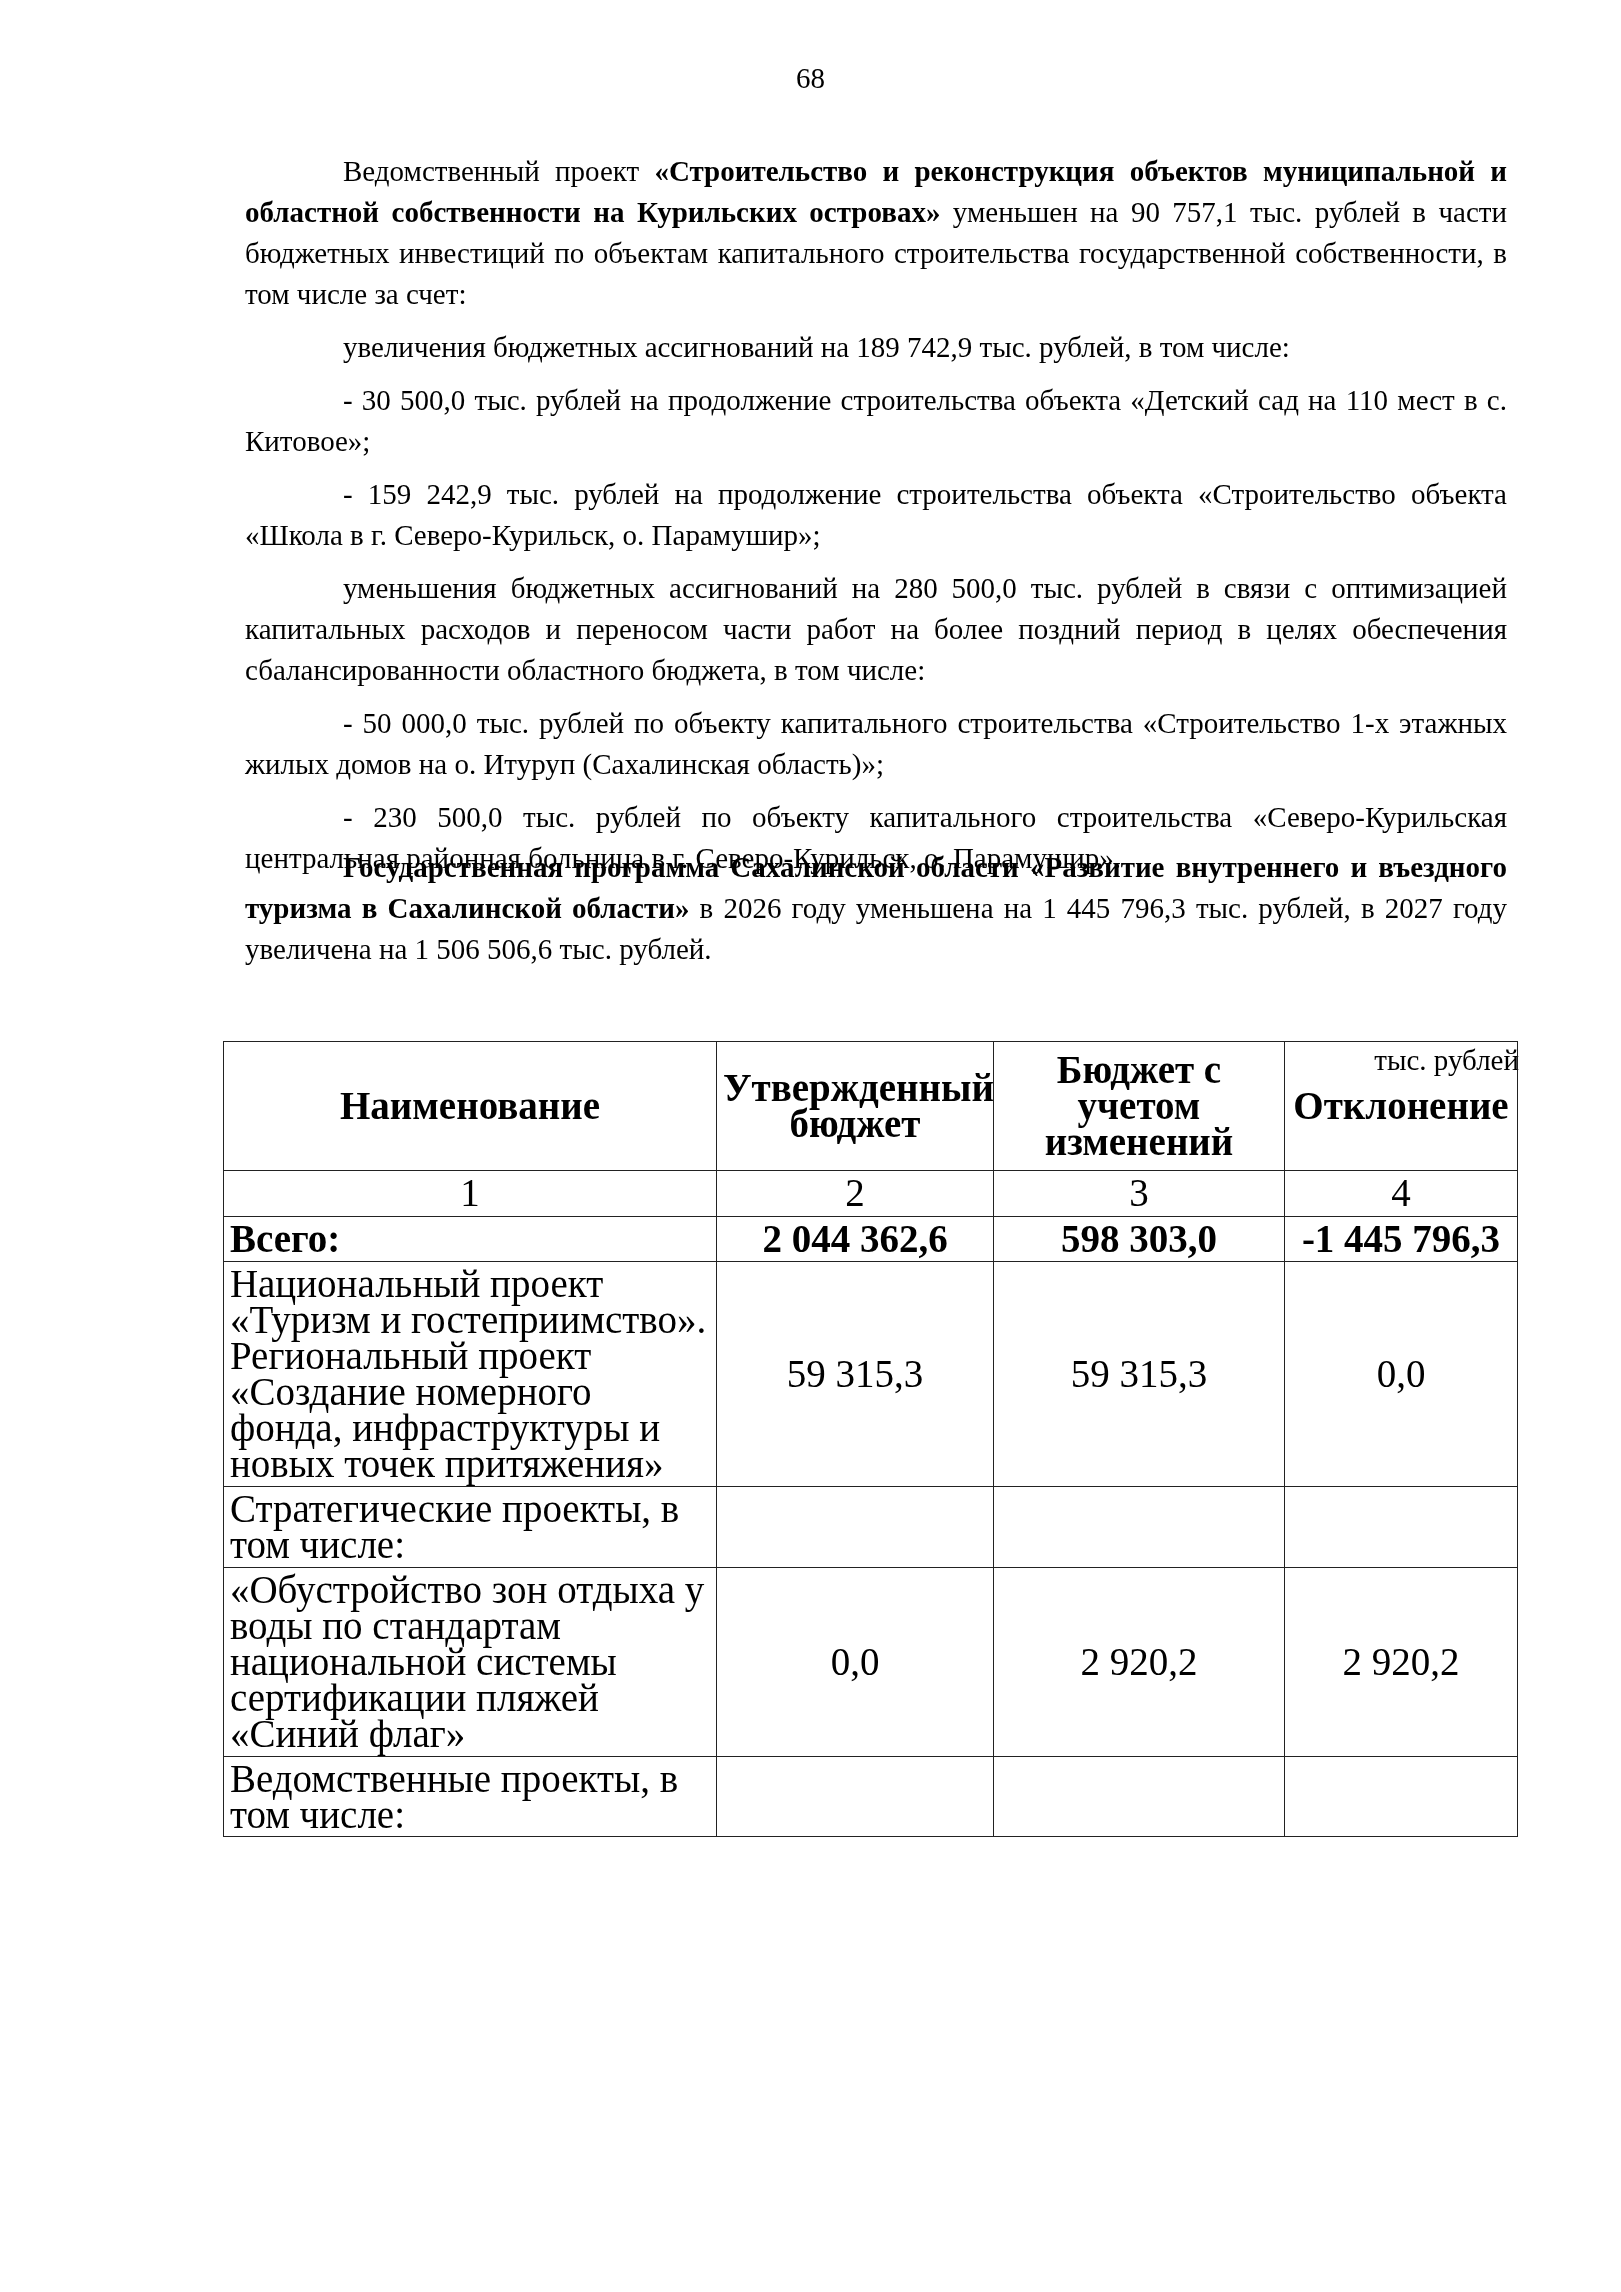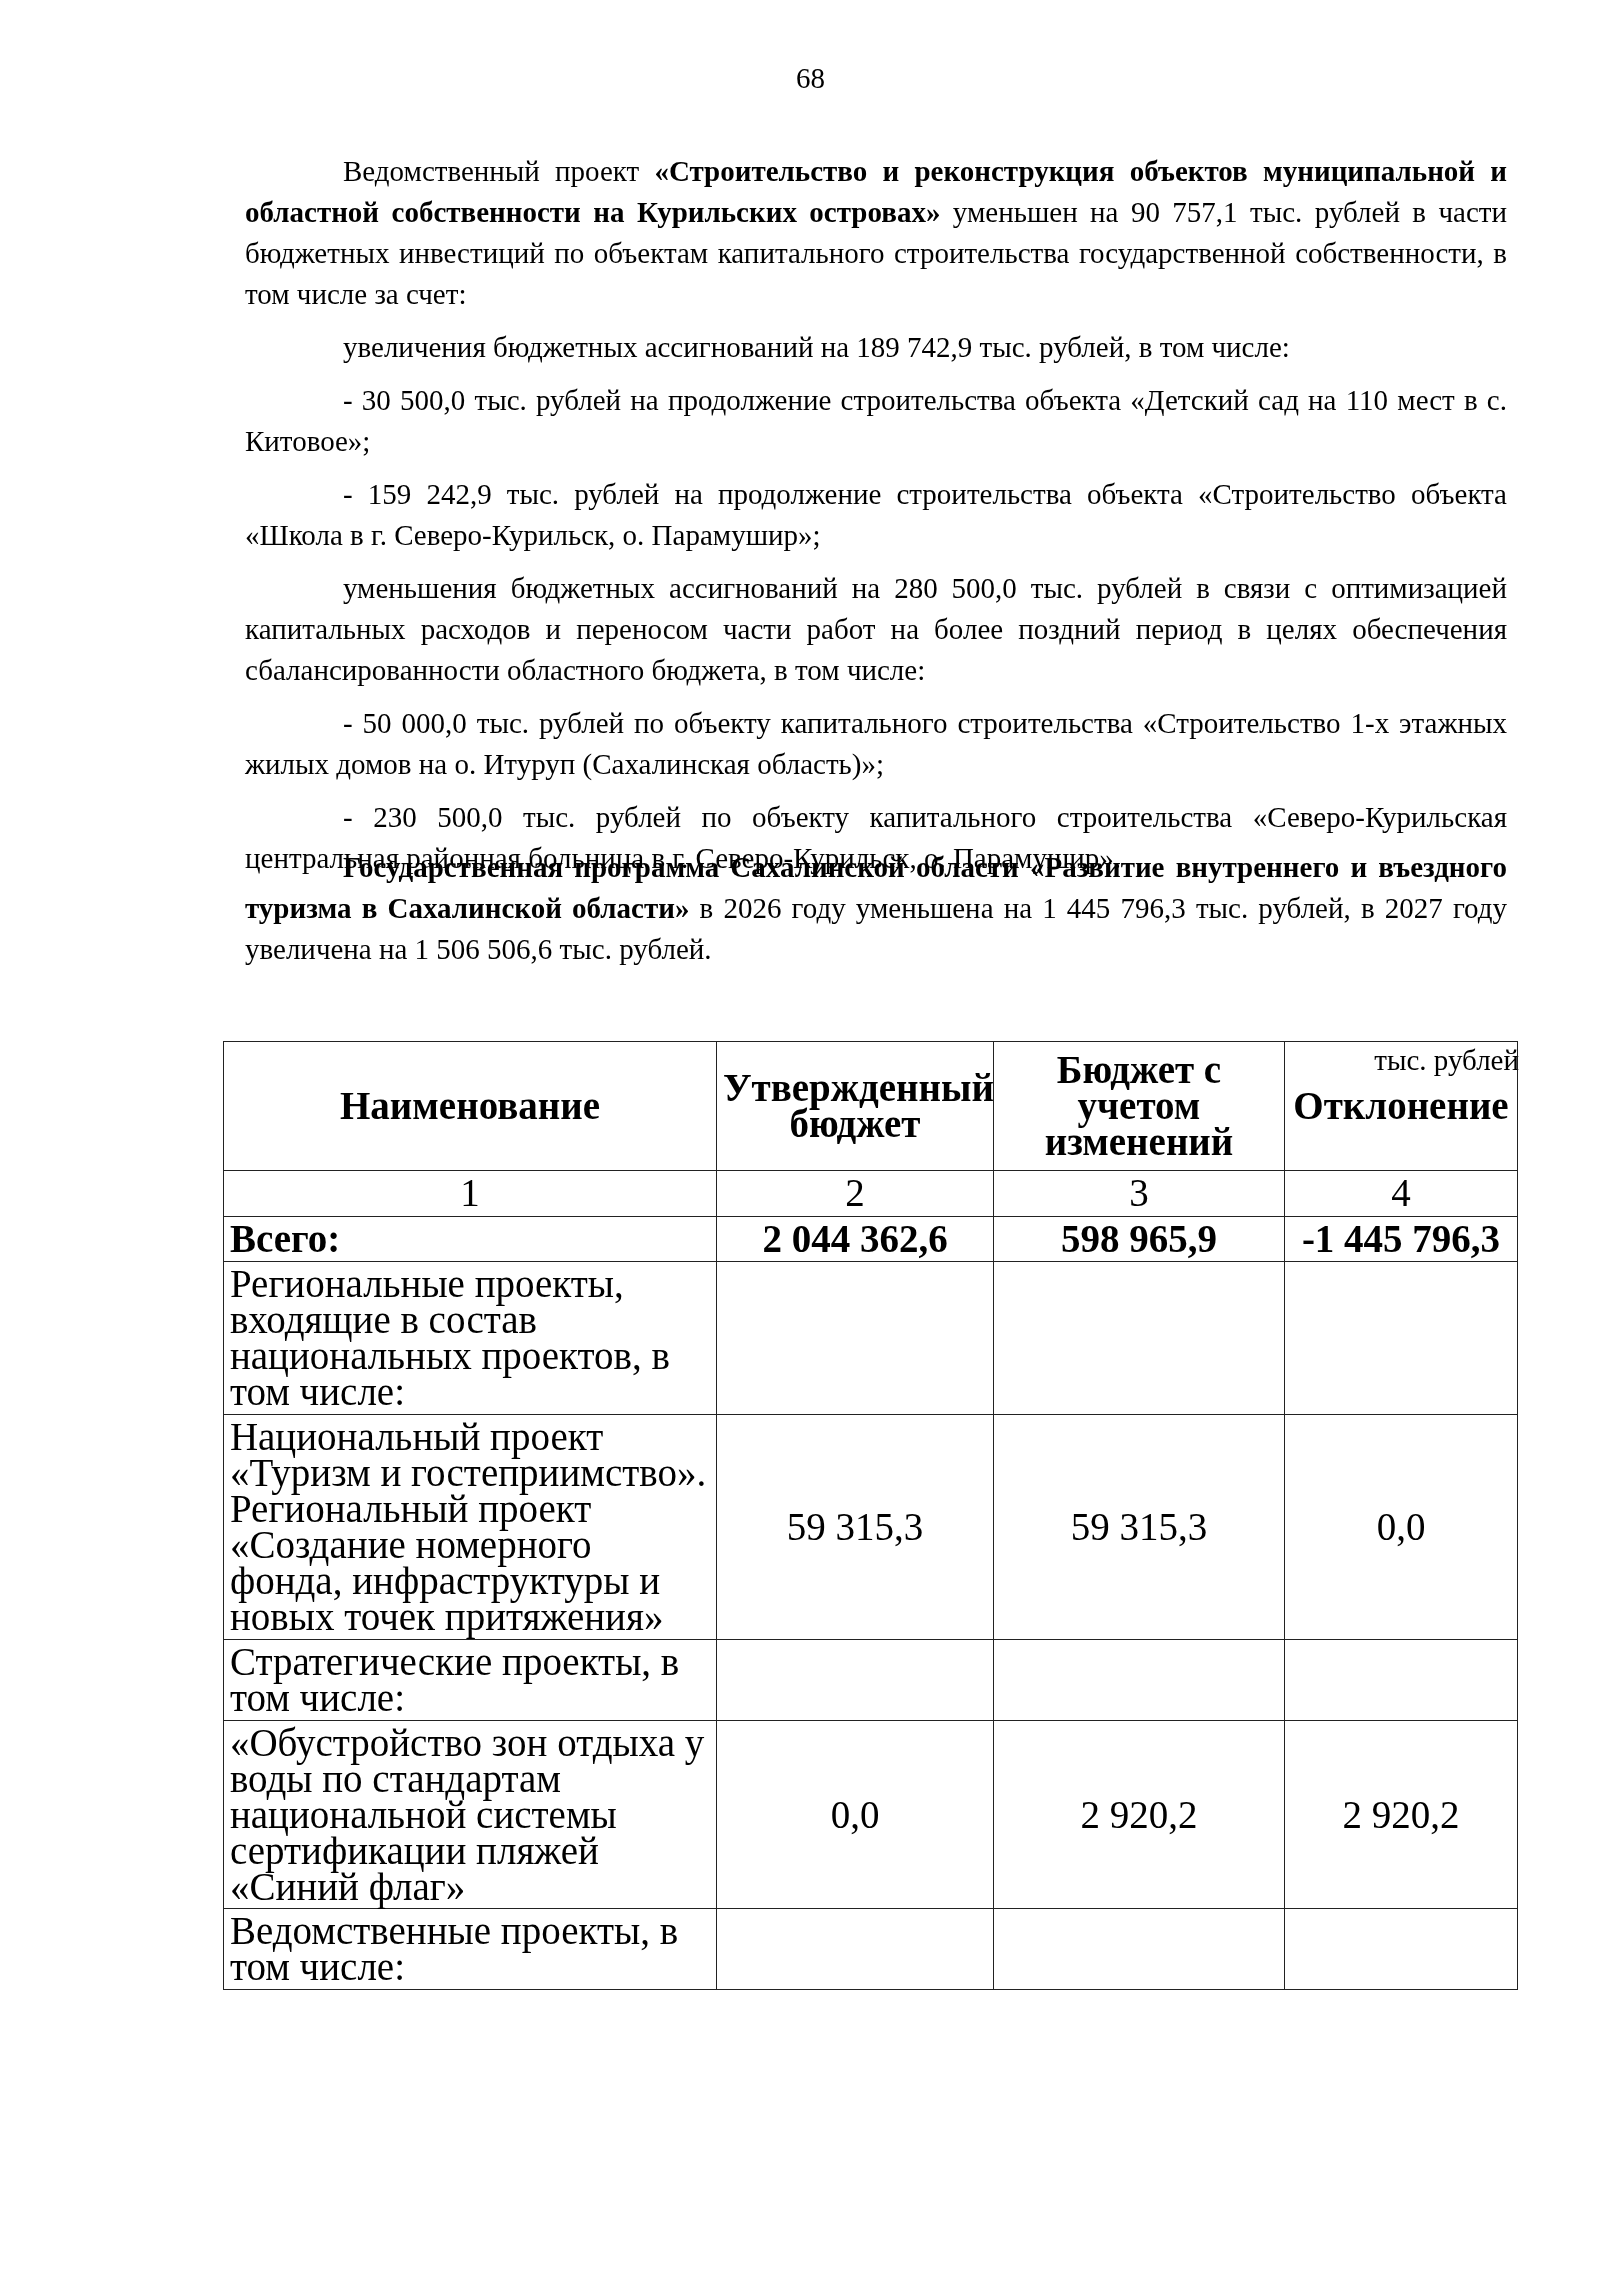--- a/index.html
+++ b/index.html
@@ -80,28 +80,22 @@
   </tr>
   <tr class="nums">
     <td>1</td>
     <td>2</td>
     <td>3</td>
     <td>4</td>
   </tr>
   <tr class="total">
     <td class="name">Всего:</td>
     <td class="num">2 044 362,6</td>
-    <td class="num">598 965,9</td>
+    <td class="num">598 303,0</td>
     <td class="num">-1 445 796,3</td>
-  </tr>
-  <tr>
-    <td class="name">Региональные проекты, входящие в состав национальных проектов, в том числе:</td>
-    <td class="num"></td>
-    <td class="num"></td>
-    <td class="num"></td>
   </tr>
   <tr>
     <td class="name">Национальный проект «Туризм и гостеприимство». Региональный проект «Создание номерного фонда, инфраструктуры и новых точек притяжения»</td>
     <td class="num">59 315,3</td>
     <td class="num">59 315,3</td>
     <td class="num">0,0</td>
   </tr>
   <tr>
     <td class="name">Стратегические проекты, в том числе:</td>
     <td class="num"></td>

